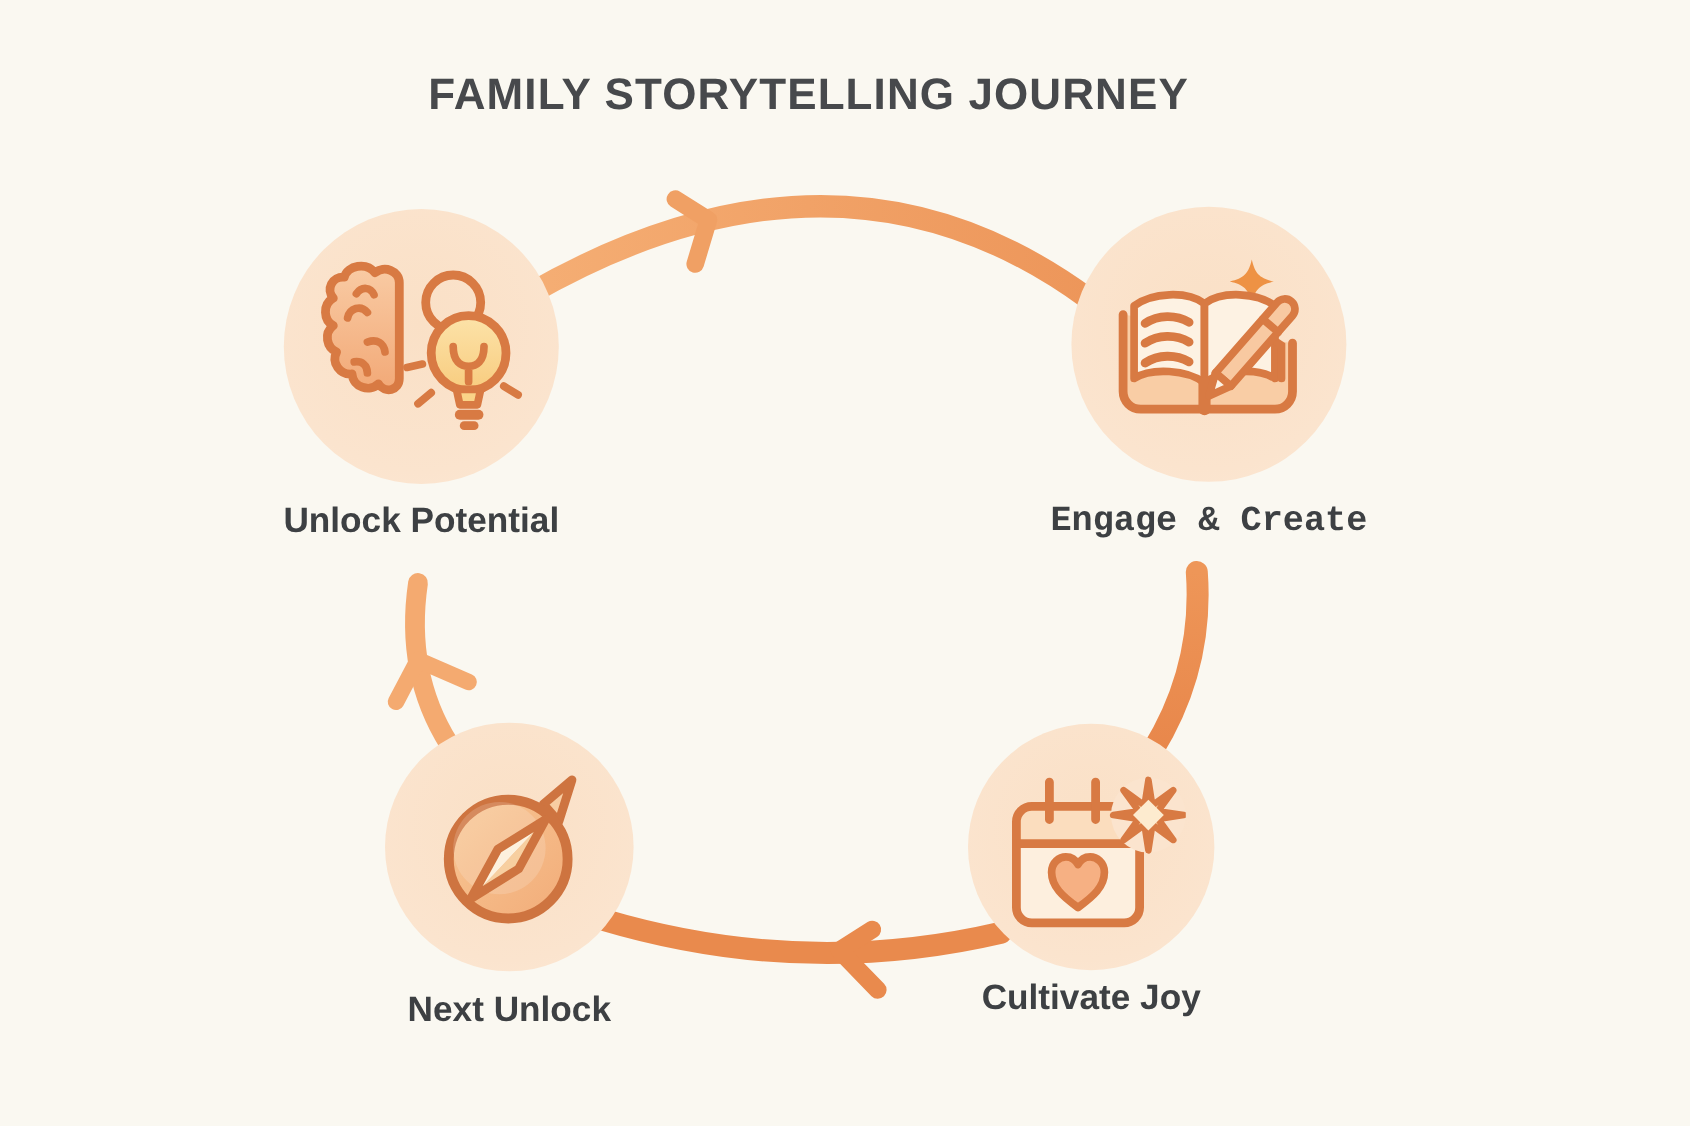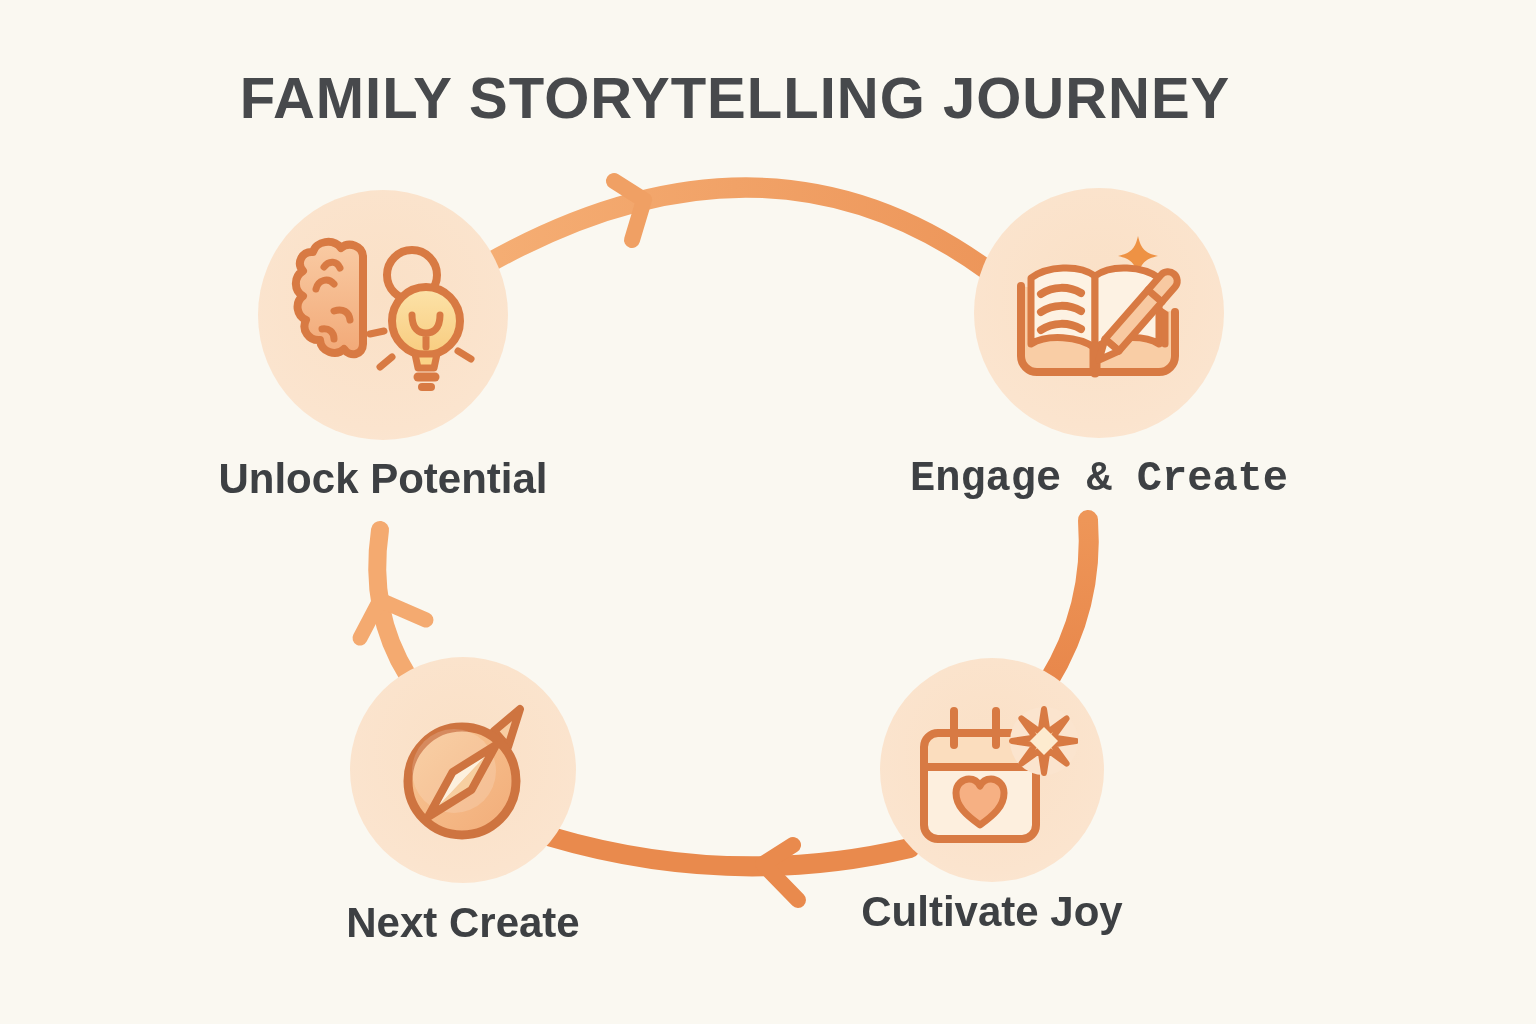--- a/index.html
+++ b/index.html
@@ -7,41 +7,41 @@
     width:1536px;height:1024px;
     background:#FAF8F1;
     font-family:"Liberation Sans", sans-serif;
     overflow:hidden;
     position:relative;
   }
   .canvas{position:absolute;inset:0;}
   .title{
     position:absolute;top:64px;left:0;width:1470px;
     margin:0;text-align:center;
-    font-size:58px;font-weight:800;letter-spacing:1px;
+    font-size:40px;font-weight:800;letter-spacing:1px;
     color:#47494C;
   }
   .arrows{position:absolute;left:0;top:0;z-index:1;}
   .node{position:absolute;z-index:2;}
   .bubble{
     border-radius:50%;
     background:radial-gradient(circle at 50% 42%, #FAE0C6 0%, #FBE4CE 70%, #FCE8D5 100%);
     display:flex;align-items:center;justify-content:center;
   }
   .node-tl .bubble,.node-tr .bubble{width:250px;height:250px;}
   .node-bl .bubble{width:226px;height:226px;}
   .node-br .bubble{width:224px;height:224px;}
   .node-tl{left:258px;top:190px;}
   .node-tr{left:974px;top:188px;font-family:Liberation Mono, monospace;}
   .node-bl{left:350px;top:657px;}
   .node-br{left:880px;top:658px;}
   .step-label{
     position:absolute;left:50%;transform:translateX(-50%);
     white-space:nowrap;text-align:center;
-    font-size:42px;font-weight:600;color:#3D4043;
+    font-size:32px;font-weight:600;color:#3D4043;
   }
   .node-tl .step-label{top:265px;}
   .node-tr .step-label{top:267px;}
   .node-bl .step-label{top:242px;}
   .node-br .step-label{top:230px;}
 </style>
 </head>
 <body>
 
 <div class="canvas">
@@ -168,16 +168,16 @@
         <path d="M106 36 L132 14 L120 52 Z" fill="#F8CDA2" stroke="#CE7440" stroke-width="8" stroke-linejoin="round"></path>
 
         <circle cx="74" cy="86" r="54" fill="url(#compG)" stroke="#CE7440" stroke-width="9"></circle>
         <circle cx="66" cy="76" r="42" fill="rgba(255,255,255,0.16)"></circle>
 
         <polygon points="108,50 64.5,77.1 40,122" fill="#FDF1DE"></polygon>
         <polygon points="108,50 83.5,94.9 40,122" fill="#F7CFA0"></polygon>
         <polygon points="108,50 83.5,94.9 40,122 64.5,77.1" fill="none" stroke="#CE7440" stroke-width="8" stroke-linejoin="round"></polygon>
       </svg>
     </div>
-    <div class="step-label">Next Create</div>
+    <div class="step-label">Next Unlock</div>
   </div>
 
 </div>
 
 </body></html>

